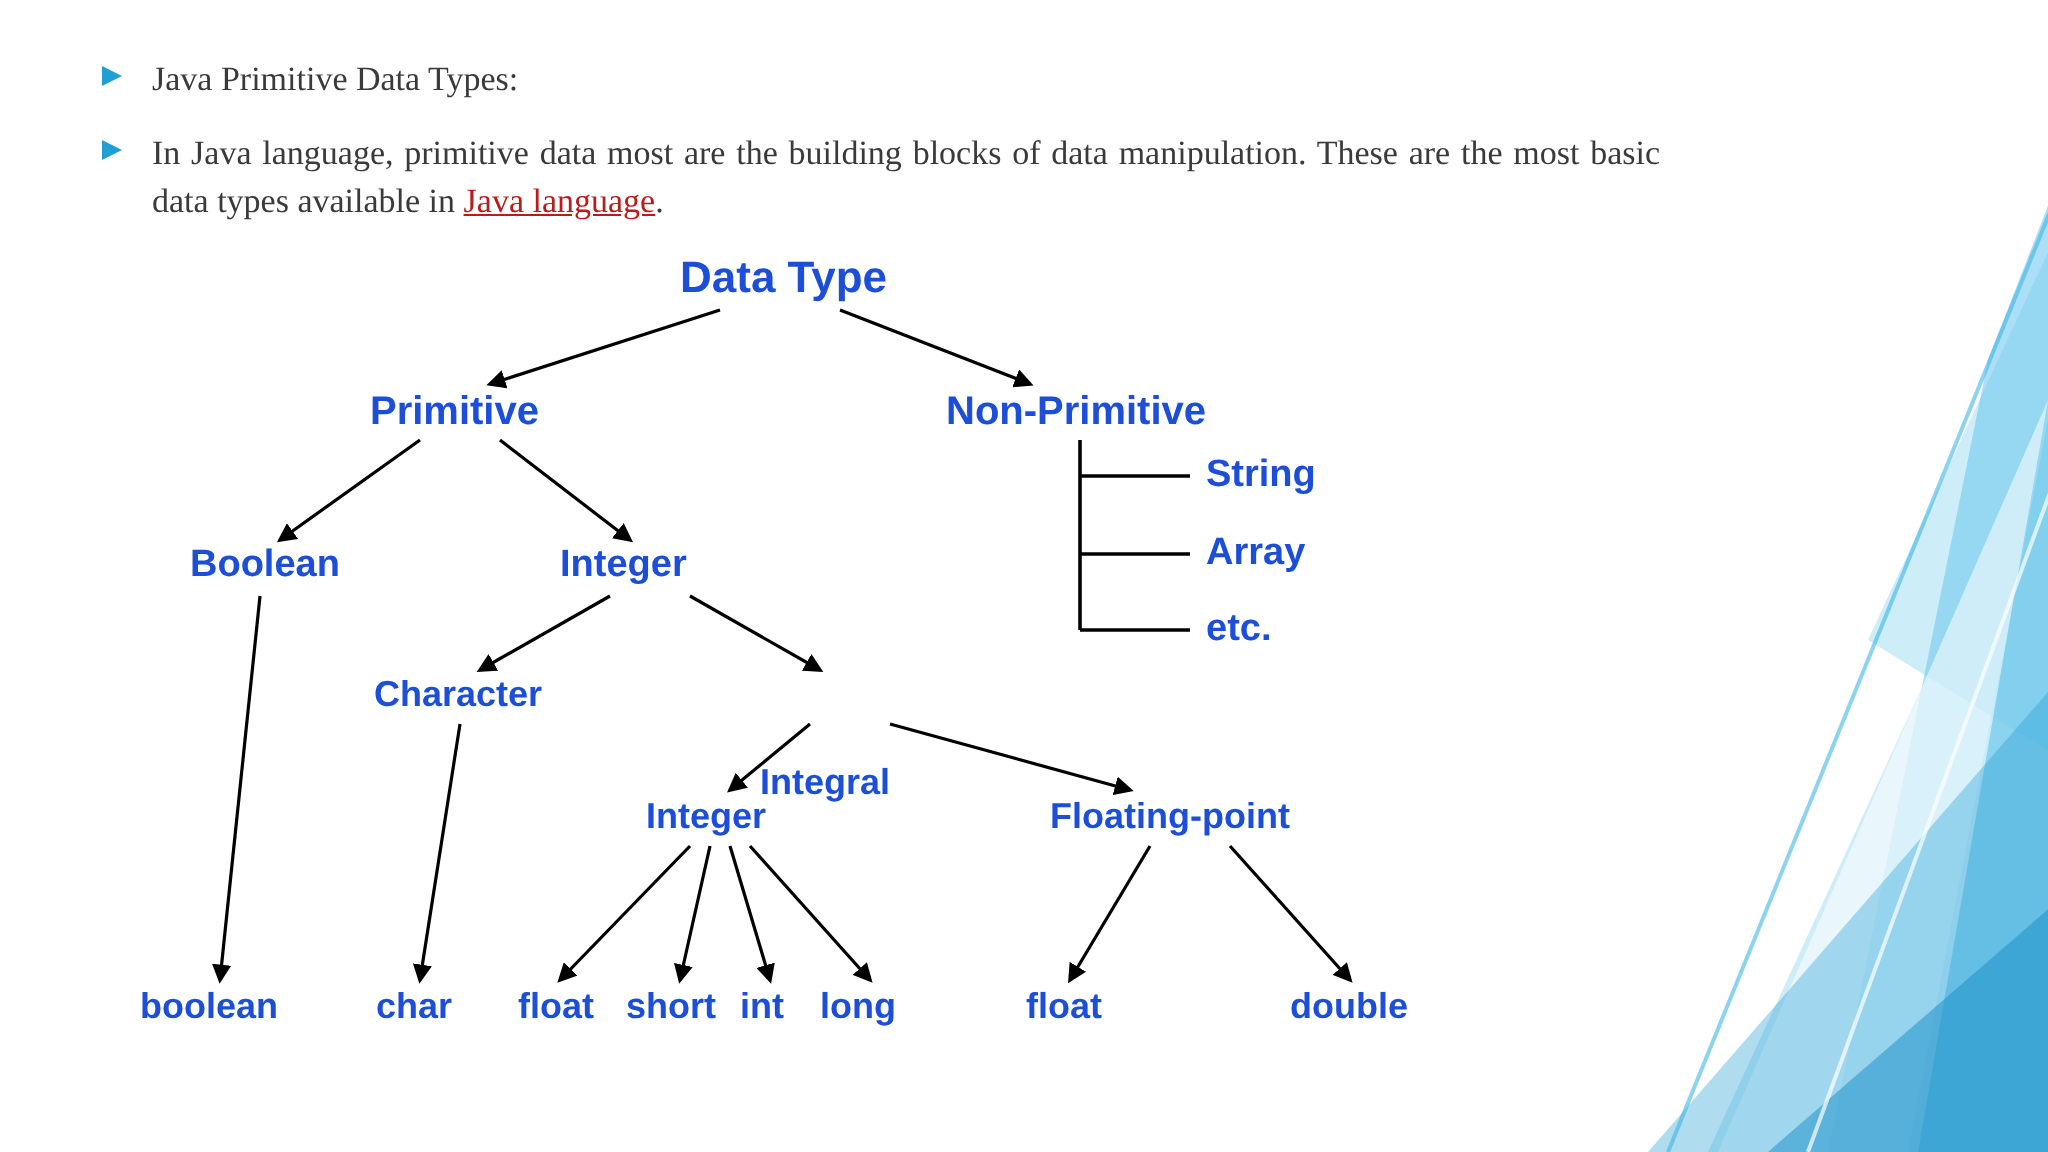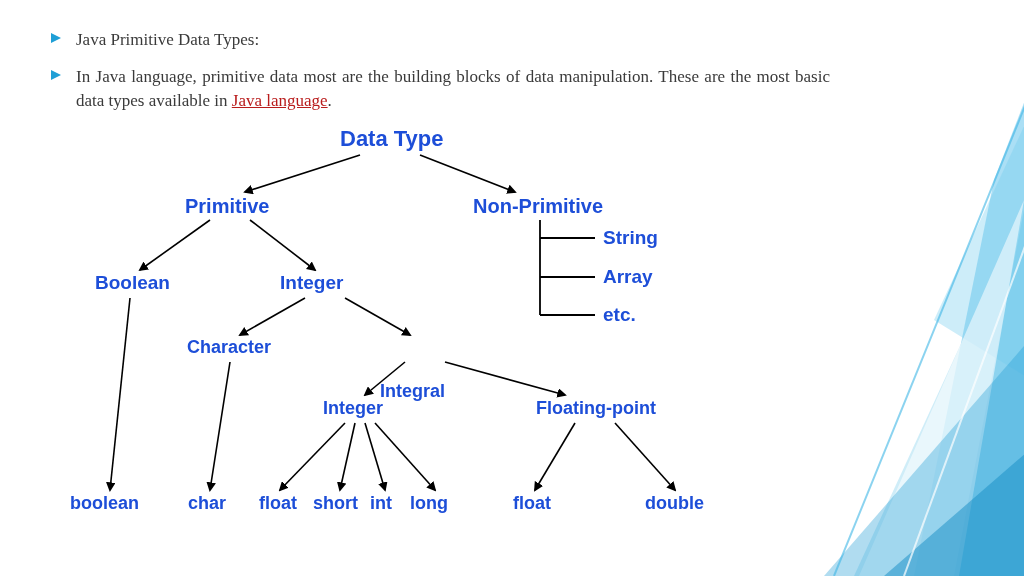--- a/index.html
+++ b/index.html
@@ -166,21 +166,21 @@
     <div class="node n-l2" style="left:548px; top:146px;">Array</div>
     <div class="node n-l2" style="left:548px; top:184px;">etc.</div>
 
     <div class="node n-l2" style="left:40px;  top:152px;">Boolean</div>
     <div class="node n-l2" style="left:225px; top:152px;">Integer</div>
 
     <div class="node n-l3" style="left:132px; top:217px;">Character</div>
     <div class="node n-l3" style="left:325px; top:217px;margin-top:44px;">Integral</div>
 
     <div class="node n-l3" style="left:268px; top:278px;">Integer</div>
-    <div class="node n-l3" style="left:470px; top:278px;margin-left:11px;">Floating-point</div>
+    <div class="node n-l3" style="left:470px; top:278px;">Floating-point</div>
 
     <div class="node n-leaf" style="left:15px;  top:373px;">boolean</div>
     <div class="node n-leaf" style="left:133px; top:373px;">char</div>
     <div class="node n-leaf" style="left:204px; top:373px;">float</div>
     <div class="node n-leaf" style="left:258px; top:373px;">short</div>
     <div class="node n-leaf" style="left:315px; top:373px;">int</div>
     <div class="node n-leaf" style="left:355px; top:373px;">long</div>
     <div class="node n-leaf" style="left:458px; top:373px;">float</div>
     <div class="node n-leaf" style="left:590px; top:373px;">double</div>
   </div>

